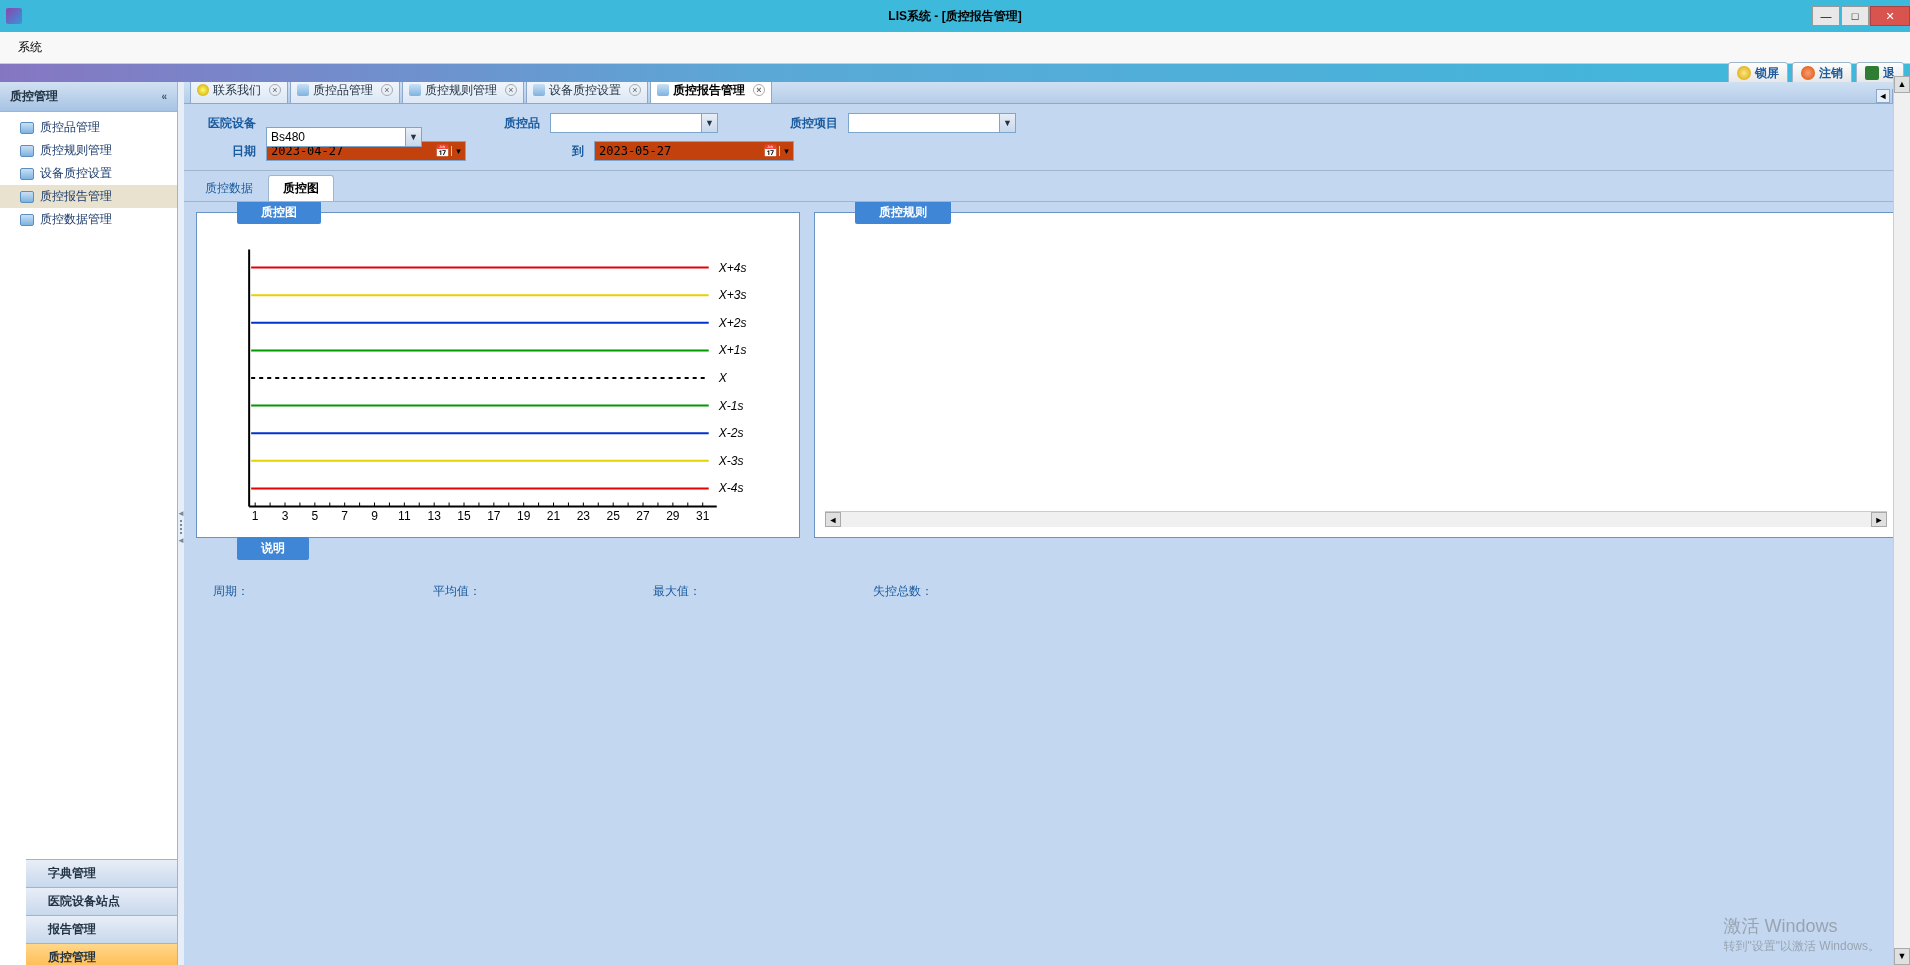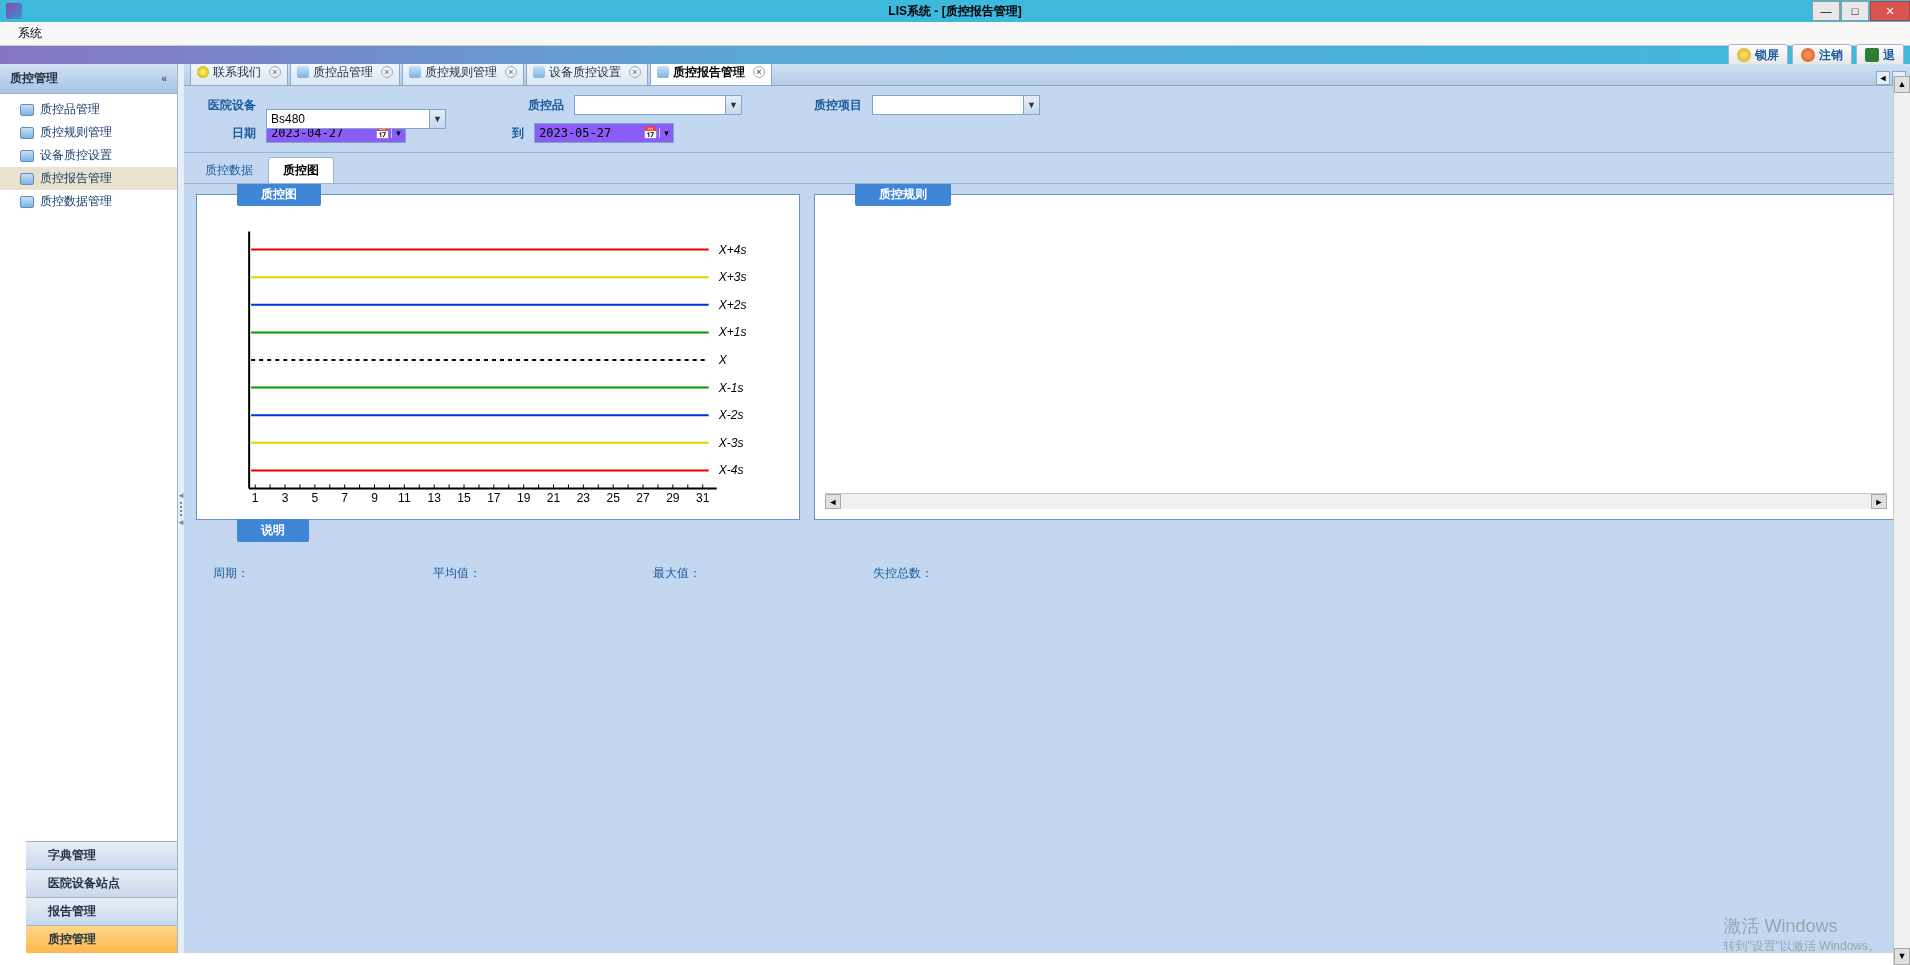--- a/index.html
+++ b/index.html
@@ -1,27 +1,27 @@
 <!DOCTYPE html>
 <html><head>
 <meta charset="utf-8">
 <style>
 * { margin: 0; padding: 0; box-sizing: border-box; font-family: "Microsoft YaHei", SimSun, Arial, sans-serif; font-size: 12px; }
 body { background: #fff; overflow: hidden; width: 1910px; height: 965px; position: relative; }
 
 
-.titlebar { height: 22px; background: #3db9dc; display: flex; align-items: center; position: relative; gap: 37px; }
+.titlebar { height: 32px; background: #3db9dc; display: flex; align-items: center; position: relative; gap: 37px; }
 .titlebar .icon { width: 16px; height: 16px; margin-left: 6px; background: linear-gradient(135deg,#8e44ad,#3498db); border-radius: 2px; }
 .titlebar .title { position: absolute; left: 50%; transform: translateX(-50%); color: #000; font-weight: bold; }
 .titlebar .wbtns { margin-left: auto; display: flex; }
 .titlebar .wbtn { width: 28px; height: 20px; background: #e8e8e8; border: 1px solid #999; margin-left: 1px; display: flex; align-items: center; justify-content: center; font-family: Arial; font-size: 11px; cursor: pointer; }
 .titlebar .wbtn.close { background: #d9534f; color: #fff; border-color: #a94442; width: 40px; }
 
 
-.menubar { height: 24px; background: #f8f8f8; border-bottom: 1px solid #ccc; display: flex; align-items: center; padding-left: 8px; }
+.menubar { height: 32px; background: #f8f8f8; border-bottom: 1px solid #ccc; display: flex; align-items: center; padding-left: 8px; }
 .menubar .mitem { padding: 4px 10px; cursor: pointer; }
 
 
 .toolbar-grad { height: 18px; background: linear-gradient(90deg, #8676c2 0%, #5aa8d6 40%, #3db9dc 100%); display: flex; align-items: center; justify-content: flex-end; padding-right: 6px; gap: 4px; }
 .tbtn { background: linear-gradient(#fdfdfd,#e5e5e5); border: 1px solid #9db6cc; border-radius: 3px; padding: 2px 8px; display: flex; align-items: center; gap: 4px; cursor: pointer; color: #1a5a9e; font-weight: bold; }
 .tbtn .ticon { width: 14px; height: 14px; border-radius: 50%; }
 .ticon.lock { background: radial-gradient(circle,#ffe680,#d4a000); }
 .ticon.logout { background: radial-gradient(circle,#ff9a76,#d35400); }
 .ticon.exit { background: #2e7d32; border-radius: 2px; }
 
@@ -56,24 +56,24 @@
 
 
 .formarea { background: #c3d8f0; padding: 8px 12px; border-bottom: 1px solid #9db6cc; }
 .formrow { display: flex; align-items: center; gap: 10px; margin-bottom: 6px; height: 22px; }
 .formrow:last-child { margin-bottom: 0; }
 .flabel { color: #1a5a9e; font-weight: bold; width: 60px; text-align: right; }
 .flabel.wide { width: 58px; }
 .combo { background: #fff; border: 1px solid #7ea6cc; height: 20px; display: flex; align-items: center; position: relative; }
 .combo .cval { flex: 1; padding: 0 4px; }
 .combo .cdrop { width: 16px; height: 18px; background: linear-gradient(#e8eef7,#c8d8ec); border-left: 1px solid #7ea6cc; text-align: center; font-size: 9px; line-height: 18px; cursor: pointer; color: #234; }
-.combo.w1 { width: 180px; margin-top: 28px; }
+.combo.w1 { width: 156px; margin-top: 28px; }
 .combo.w2 { width: 168px; }
 .combo.w3 { width: 168px; }
-.dateinput { background: #8b5cf6; border: 1px solid #7ea6cc; height: 20px; width: 140px; display: flex; align-items: center; }
+.dateinput { background: #c2410c; border: 1px solid #7ea6cc; height: 20px; width: 200px; display: flex; align-items: center; }
 .dateinput .dval { flex: 1; padding: 0 4px; font-family: monospace; }
 .dateinput .dcal { width: 16px; text-align: center; cursor: pointer; }
 .dateinput .ddrop { width: 14px; text-align: center; font-size: 9px; cursor: pointer; border-left: 1px solid #ccc; }
 .spacer1 { width: 40px; }
 .spacer2 { width: 42px; }
 
 
 .subtabs { display: flex; background: #c3d8f0; border-bottom: 1px solid #9db6cc; padding-left: 6px; padding-top: 4px; }
 .subtab { padding: 4px 14px; color: #1a5a9e; cursor: pointer; border: 1px solid transparent; border-bottom: none; }
 .subtab.active { background: #fff; border-color: #9db6cc; border-radius: 3px 3px 0 0; color: #000; font-weight: bold; }

